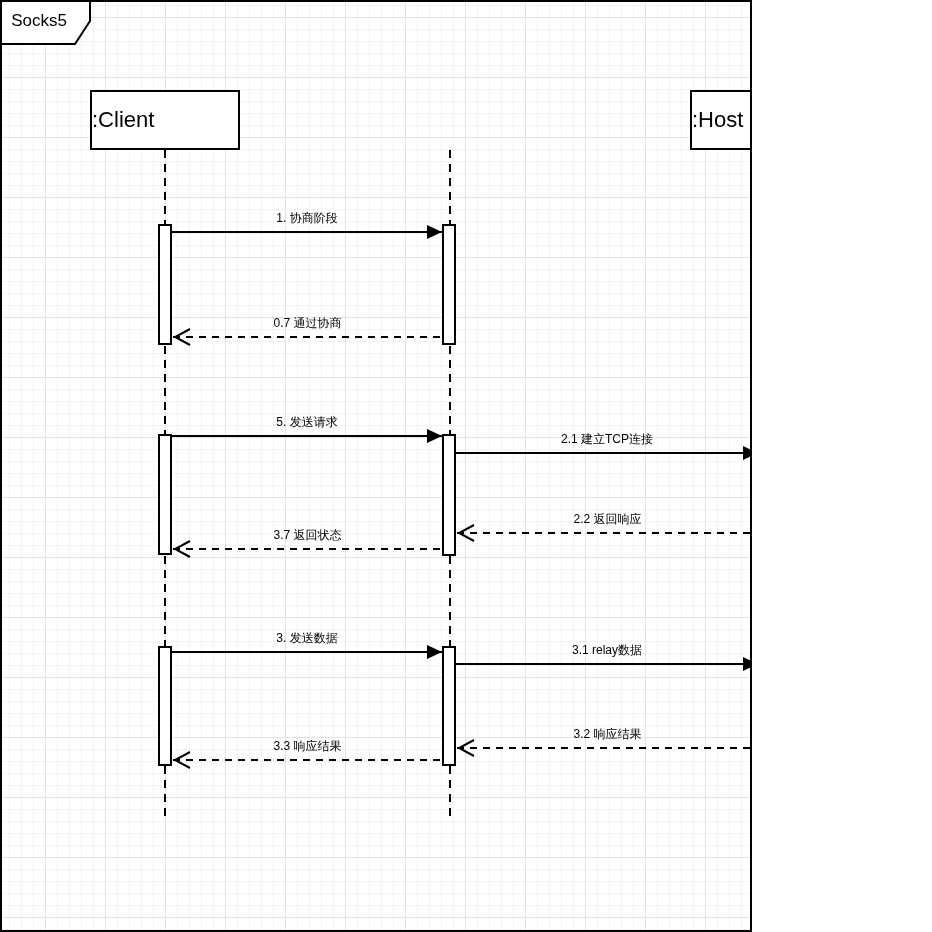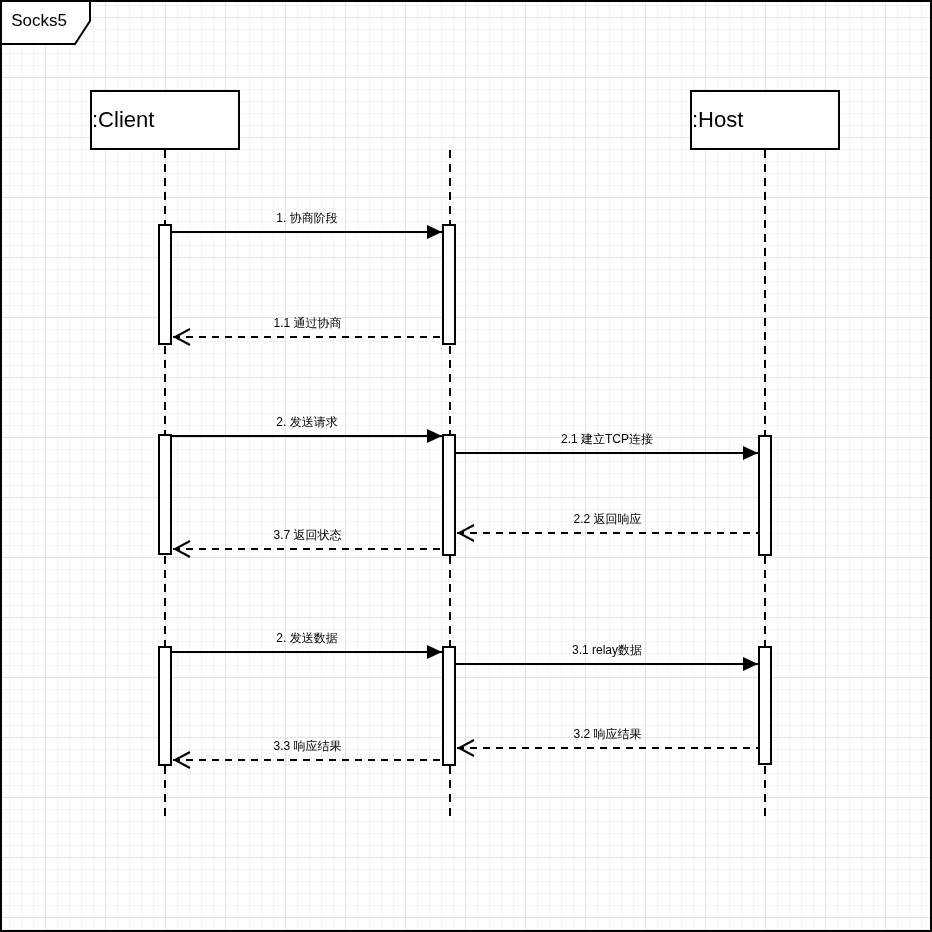--- a/index.html
+++ b/index.html
@@ -4,21 +4,21 @@
 <style>
   * { margin:0; padding:0; box-sizing:border-box; }
   html,body { width:932px; height:932px; }
   body {
     font-family:"Liberation Sans", "DejaVu Sans", sans-serif;
     color:#000;
     background:#fff;
   }
   .canvas {
     position:relative;
-    width:932px; height:932px;
+    width:752px; height:932px;
     overflow:hidden;
     background-color:#ffffff;
     background-image:
       linear-gradient(to right, #e4e4e4 1px, transparent 1px),
       linear-gradient(to bottom, #e4e4e4 1px, transparent 1px),
       linear-gradient(to right, #f4f4f4 1px, transparent 1px),
       linear-gradient(to bottom, #f4f4f4 1px, transparent 1px);
     background-size:60px 60px, 60px 60px, 12px 12px, 12px 12px;
     background-position:45px 17px, 45px 17px, 9px 5px, 9px 5px;
   }
@@ -108,29 +108,29 @@
   <div class="activation" style="left:758px; top:435px; height:121px;"></div>
   <div class="activation" style="left:758px; top:646px; height:119px;"></div>
 
   <div class="msg" style="left:172px; top:232px; width:270px;">
     <div class="msg-label">1. 协商阶段</div>
     <div class="msg-line solid"></div>
     <div class="head-filled-right"></div>
   </div>
 
   <div class="msg" style="left:173px; top:337px; width:269px;">
-    <div class="msg-label">1.1 通过协商</div>
+    <div class="msg-label">0.7 通过协商</div>
     <div class="msg-line dashed"></div>
     <svg class="head-open-left" viewBox="0 0 20 20">
       <polyline points="17,2 2,10 17,18" fill="none" stroke="#000000" stroke-width="2"></polyline>
     </svg>
   </div>
 
   <div class="msg" style="left:172px; top:436px; width:270px;">
-    <div class="msg-label">2. 发送请求</div>
+    <div class="msg-label">5. 发送请求</div>
     <div class="msg-line solid"></div>
     <div class="head-filled-right"></div>
   </div>
 
   <div class="msg" style="left:456px; top:453px; width:302px;">
     <div class="msg-label">2.1 建立TCP连接</div>
     <div class="msg-line solid"></div>
     <div class="head-filled-right"></div>
   </div>
 
@@ -144,21 +144,21 @@
 
   <div class="msg" style="left:173px; top:549px; width:269px;">
     <div class="msg-label">3.7 返回状态</div>
     <div class="msg-line dashed"></div>
     <svg class="head-open-left" viewBox="0 0 20 20">
       <polyline points="17,2 2,10 17,18" fill="none" stroke="#000000" stroke-width="2"></polyline>
     </svg>
   </div>
 
   <div class="msg" style="left:172px; top:652px; width:270px;">
-    <div class="msg-label">2. 发送数据</div>
+    <div class="msg-label">3. 发送数据</div>
     <div class="msg-line solid"></div>
     <div class="head-filled-right"></div>
   </div>
 
   <div class="msg" style="left:456px; top:664px; width:302px;">
     <div class="msg-label">3.1 relay数据</div>
     <div class="msg-line solid"></div>
     <div class="head-filled-right"></div>
   </div>
 

